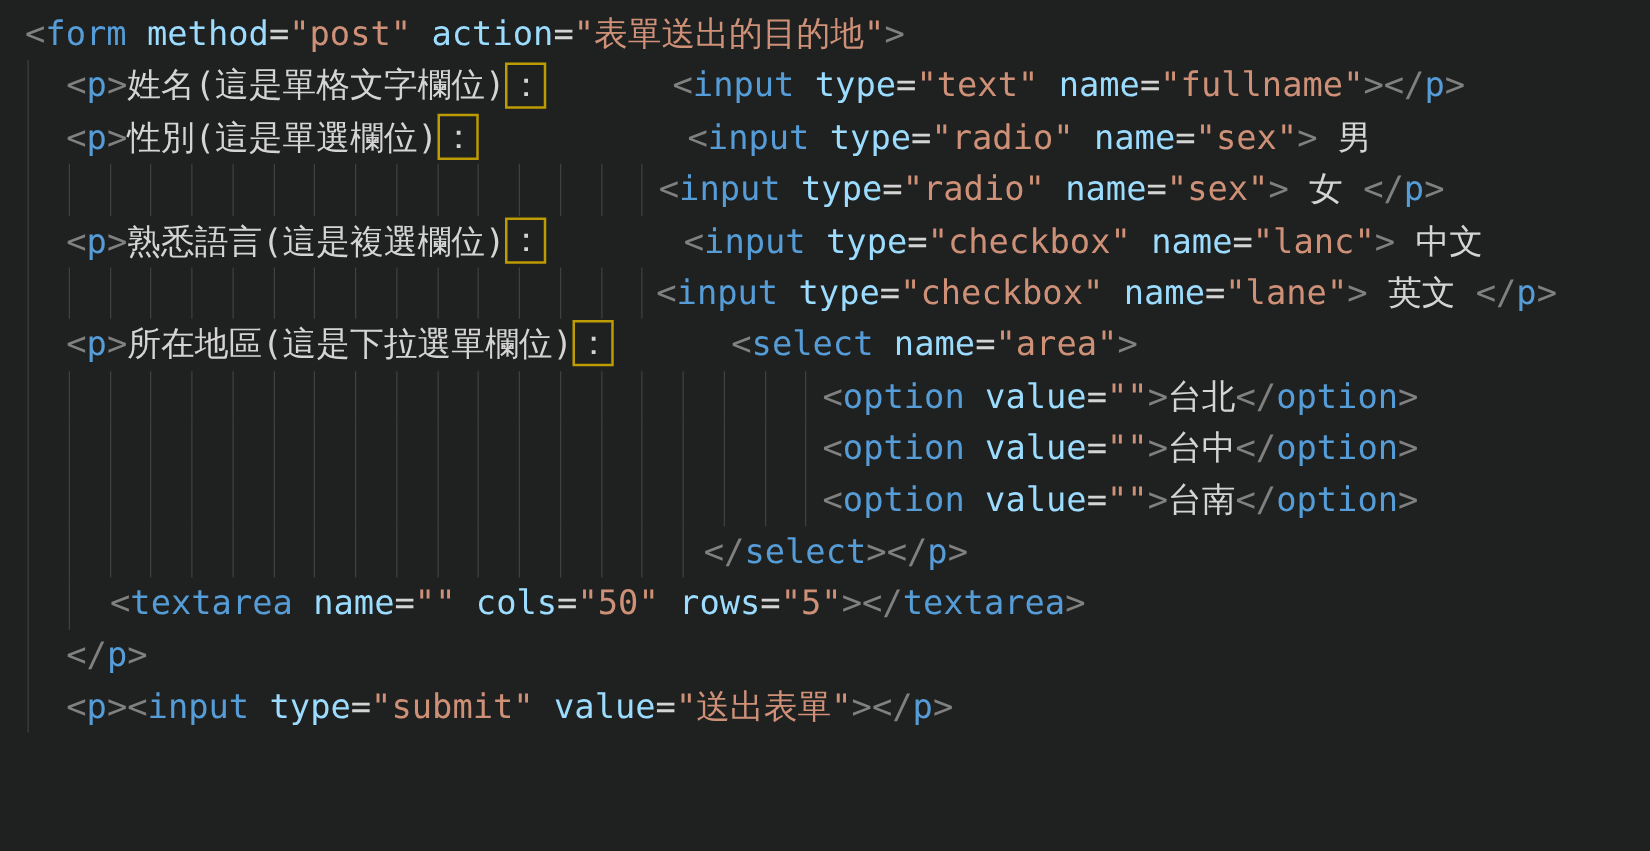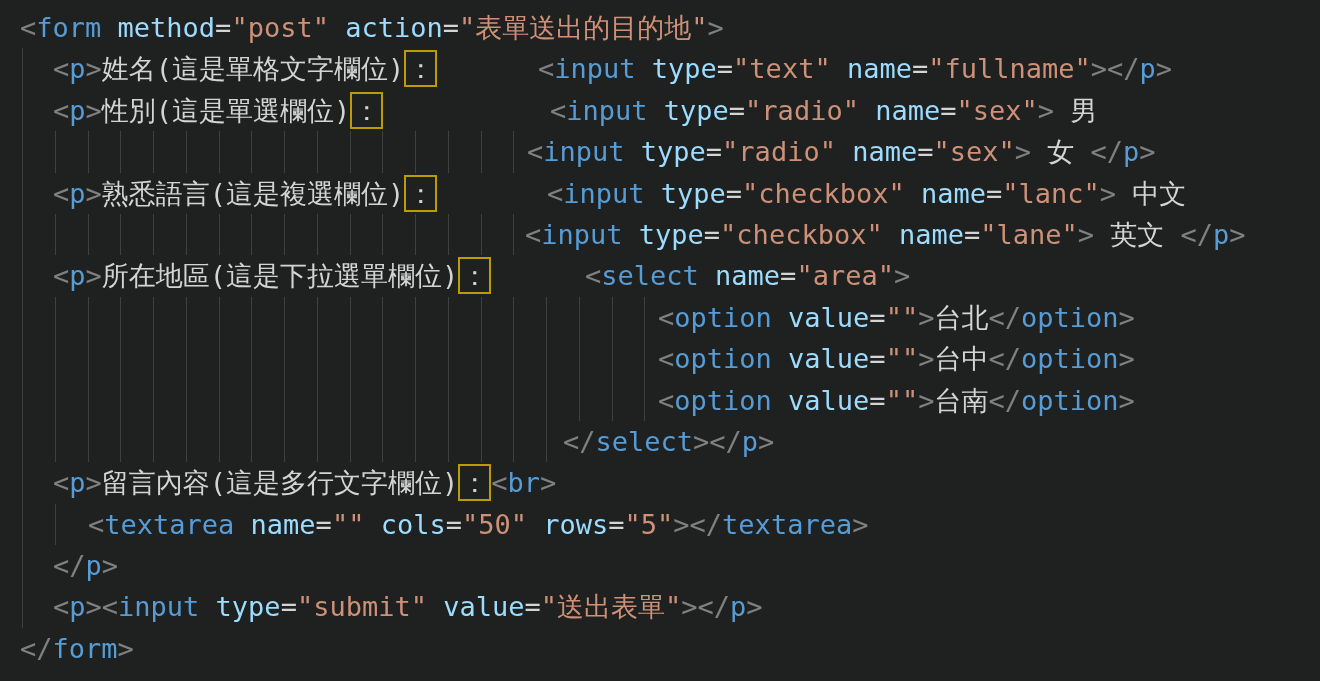--- a/index.html
+++ b/index.html
@@ -68,18 +68,16 @@
     <div class="code-line"><div class="indent-guide" style="left: 22px;"></div><span class="segment" style="left: 53px;"><span class="tok-p">&lt;</span><span class="tok-tag">p</span><span class="tok-p">&gt;</span><span class="tok-t">姓名(這是單格文字欄位)</span><span class="tok-colon">：</span></span><span class="segment" style="left: 538px;"><span class="tok-p">&lt;</span><span class="tok-tag">input</span><span class="tok-t"> </span><span class="tok-attr">type</span><span class="tok-eq">=</span><span class="tok-str">"text"</span><span class="tok-t"> </span><span class="tok-attr">name</span><span class="tok-eq">=</span><span class="tok-str">"fullname"</span><span class="tok-p">&gt;&lt;/</span><span class="tok-tag">p</span><span class="tok-p">&gt;</span></span></div>
     <div class="code-line"><div class="indent-guide" style="left: 22px;"></div><span class="segment" style="left: 53px;"><span class="tok-p">&lt;</span><span class="tok-tag">p</span><span class="tok-p">&gt;</span><span class="tok-t">性別(這是單選欄位)</span><span class="tok-colon">：</span></span><span class="segment" style="left: 550px;"><span class="tok-p">&lt;</span><span class="tok-tag">input</span><span class="tok-t"> </span><span class="tok-attr">type</span><span class="tok-eq">=</span><span class="tok-str">"radio"</span><span class="tok-t"> </span><span class="tok-attr">name</span><span class="tok-eq">=</span><span class="tok-str">"sex"</span><span class="tok-p">&gt;</span><span class="tok-t"> 男</span></span></div>
     <div class="code-line"><div class="indent-guide" style="left: 22px;"></div><div class="indent-guide" style="left: 54.75px;"></div><div class="indent-guide" style="left: 87.5px;"></div><div class="indent-guide" style="left: 120.25px;"></div><div class="indent-guide" style="left: 153px;"></div><div class="indent-guide" style="left: 185.75px;"></div><div class="indent-guide" style="left: 218.5px;"></div><div class="indent-guide" style="left: 251.25px;"></div><div class="indent-guide" style="left: 284px;"></div><div class="indent-guide" style="left: 316.75px;"></div><div class="indent-guide" style="left: 349.5px;"></div><div class="indent-guide" style="left: 382.25px;"></div><div class="indent-guide" style="left: 415px;"></div><div class="indent-guide" style="left: 447.75px;"></div><div class="indent-guide" style="left: 480.5px;"></div><div class="indent-guide" style="left: 513.25px;"></div><span class="segment" style="left: 527px;"><span class="tok-p">&lt;</span><span class="tok-tag">input</span><span class="tok-t"> </span><span class="tok-attr">type</span><span class="tok-eq">=</span><span class="tok-str">"radio"</span><span class="tok-t"> </span><span class="tok-attr">name</span><span class="tok-eq">=</span><span class="tok-str">"sex"</span><span class="tok-p">&gt;</span><span class="tok-t"> 女 </span><span class="tok-p">&lt;/</span><span class="tok-tag">p</span><span class="tok-p">&gt;</span></span></div>
     <div class="code-line"><div class="indent-guide" style="left: 22px;"></div><span class="segment" style="left: 53px;"><span class="tok-p">&lt;</span><span class="tok-tag">p</span><span class="tok-p">&gt;</span><span class="tok-t">熟悉語言(這是複選欄位)</span><span class="tok-colon">：</span></span><span class="segment" style="left: 547px;"><span class="tok-p">&lt;</span><span class="tok-tag">input</span><span class="tok-t"> </span><span class="tok-attr">type</span><span class="tok-eq">=</span><span class="tok-str">"checkbox"</span><span class="tok-t"> </span><span class="tok-attr">name</span><span class="tok-eq">=</span><span class="tok-str">"lanc"</span><span class="tok-p">&gt;</span><span class="tok-t"> 中文</span></span></div>
     <div class="code-line"><div class="indent-guide" style="left: 22px;"></div><div class="indent-guide" style="left: 54.75px;"></div><div class="indent-guide" style="left: 87.5px;"></div><div class="indent-guide" style="left: 120.25px;"></div><div class="indent-guide" style="left: 153px;"></div><div class="indent-guide" style="left: 185.75px;"></div><div class="indent-guide" style="left: 218.5px;"></div><div class="indent-guide" style="left: 251.25px;"></div><div class="indent-guide" style="left: 284px;"></div><div class="indent-guide" style="left: 316.75px;"></div><div class="indent-guide" style="left: 349.5px;"></div><div class="indent-guide" style="left: 382.25px;"></div><div class="indent-guide" style="left: 415px;"></div><div class="indent-guide" style="left: 447.75px;"></div><div class="indent-guide" style="left: 480.5px;"></div><div class="indent-guide" style="left: 513.25px;"></div><span class="segment" style="left: 525px;"><span class="tok-p">&lt;</span><span class="tok-tag">input</span><span class="tok-t"> </span><span class="tok-attr">type</span><span class="tok-eq">=</span><span class="tok-str">"checkbox"</span><span class="tok-t"> </span><span class="tok-attr">name</span><span class="tok-eq">=</span><span class="tok-str">"lane"</span><span class="tok-p">&gt;</span><span class="tok-t"> 英文 </span><span class="tok-p">&lt;/</span><span class="tok-tag">p</span><span class="tok-p">&gt;</span></span></div>
     <div class="code-line"><div class="indent-guide" style="left: 22px;"></div><span class="segment" style="left: 53px;"><span class="tok-p">&lt;</span><span class="tok-tag">p</span><span class="tok-p">&gt;</span><span class="tok-t">所在地區(這是下拉選單欄位)</span><span class="tok-colon">：</span></span><span class="segment" style="left: 585px;"><span class="tok-p">&lt;</span><span class="tok-tag">select</span><span class="tok-t"> </span><span class="tok-attr">name</span><span class="tok-eq">=</span><span class="tok-str">"area"</span><span class="tok-p">&gt;</span></span></div>
     <div class="code-line"><div class="indent-guide" style="left: 22px;"></div><div class="indent-guide" style="left: 54.75px;"></div><div class="indent-guide" style="left: 87.5px;"></div><div class="indent-guide" style="left: 120.25px;"></div><div class="indent-guide" style="left: 153px;"></div><div class="indent-guide" style="left: 185.75px;"></div><div class="indent-guide" style="left: 218.5px;"></div><div class="indent-guide" style="left: 251.25px;"></div><div class="indent-guide" style="left: 284px;"></div><div class="indent-guide" style="left: 316.75px;"></div><div class="indent-guide" style="left: 349.5px;"></div><div class="indent-guide" style="left: 382.25px;"></div><div class="indent-guide" style="left: 415px;"></div><div class="indent-guide" style="left: 447.75px;"></div><div class="indent-guide" style="left: 480.5px;"></div><div class="indent-guide" style="left: 513.25px;"></div><div class="indent-guide" style="left: 546px;"></div><div class="indent-guide" style="left: 578.75px;"></div><div class="indent-guide" style="left: 611.5px;"></div><div class="indent-guide" style="left: 644.25px;"></div><span class="segment" style="left: 658px;"><span class="tok-p">&lt;</span><span class="tok-tag">option</span><span class="tok-t"> </span><span class="tok-attr">value</span><span class="tok-eq">=</span><span class="tok-str">""</span><span class="tok-p">&gt;</span><span class="tok-t">台北</span><span class="tok-p">&lt;/</span><span class="tok-tag">option</span><span class="tok-p">&gt;</span></span></div>
     <div class="code-line"><div class="indent-guide" style="left: 22px;"></div><div class="indent-guide" style="left: 54.75px;"></div><div class="indent-guide" style="left: 87.5px;"></div><div class="indent-guide" style="left: 120.25px;"></div><div class="indent-guide" style="left: 153px;"></div><div class="indent-guide" style="left: 185.75px;"></div><div class="indent-guide" style="left: 218.5px;"></div><div class="indent-guide" style="left: 251.25px;"></div><div class="indent-guide" style="left: 284px;"></div><div class="indent-guide" style="left: 316.75px;"></div><div class="indent-guide" style="left: 349.5px;"></div><div class="indent-guide" style="left: 382.25px;"></div><div class="indent-guide" style="left: 415px;"></div><div class="indent-guide" style="left: 447.75px;"></div><div class="indent-guide" style="left: 480.5px;"></div><div class="indent-guide" style="left: 513.25px;"></div><div class="indent-guide" style="left: 546px;"></div><div class="indent-guide" style="left: 578.75px;"></div><div class="indent-guide" style="left: 611.5px;"></div><div class="indent-guide" style="left: 644.25px;"></div><span class="segment" style="left: 658px;"><span class="tok-p">&lt;</span><span class="tok-tag">option</span><span class="tok-t"> </span><span class="tok-attr">value</span><span class="tok-eq">=</span><span class="tok-str">""</span><span class="tok-p">&gt;</span><span class="tok-t">台中</span><span class="tok-p">&lt;/</span><span class="tok-tag">option</span><span class="tok-p">&gt;</span></span></div>
     <div class="code-line"><div class="indent-guide" style="left: 22px;"></div><div class="indent-guide" style="left: 54.75px;"></div><div class="indent-guide" style="left: 87.5px;"></div><div class="indent-guide" style="left: 120.25px;"></div><div class="indent-guide" style="left: 153px;"></div><div class="indent-guide" style="left: 185.75px;"></div><div class="indent-guide" style="left: 218.5px;"></div><div class="indent-guide" style="left: 251.25px;"></div><div class="indent-guide" style="left: 284px;"></div><div class="indent-guide" style="left: 316.75px;"></div><div class="indent-guide" style="left: 349.5px;"></div><div class="indent-guide" style="left: 382.25px;"></div><div class="indent-guide" style="left: 415px;"></div><div class="indent-guide" style="left: 447.75px;"></div><div class="indent-guide" style="left: 480.5px;"></div><div class="indent-guide" style="left: 513.25px;"></div><div class="indent-guide" style="left: 546px;"></div><div class="indent-guide" style="left: 578.75px;"></div><div class="indent-guide" style="left: 611.5px;"></div><div class="indent-guide" style="left: 644.25px;"></div><span class="segment" style="left: 658px;"><span class="tok-p">&lt;</span><span class="tok-tag">option</span><span class="tok-t"> </span><span class="tok-attr">value</span><span class="tok-eq">=</span><span class="tok-str">""</span><span class="tok-p">&gt;</span><span class="tok-t">台南</span><span class="tok-p">&lt;/</span><span class="tok-tag">option</span><span class="tok-p">&gt;</span></span></div>
     <div class="code-line"><div class="indent-guide" style="left: 22px;"></div><div class="indent-guide" style="left: 54.75px;"></div><div class="indent-guide" style="left: 87.5px;"></div><div class="indent-guide" style="left: 120.25px;"></div><div class="indent-guide" style="left: 153px;"></div><div class="indent-guide" style="left: 185.75px;"></div><div class="indent-guide" style="left: 218.5px;"></div><div class="indent-guide" style="left: 251.25px;"></div><div class="indent-guide" style="left: 284px;"></div><div class="indent-guide" style="left: 316.75px;"></div><div class="indent-guide" style="left: 349.5px;"></div><div class="indent-guide" style="left: 382.25px;"></div><div class="indent-guide" style="left: 415px;"></div><div class="indent-guide" style="left: 447.75px;"></div><div class="indent-guide" style="left: 480.5px;"></div><div class="indent-guide" style="left: 513.25px;"></div><div class="indent-guide" style="left: 546px;"></div><span class="segment" style="left: 563px;"><span class="tok-p">&lt;/</span><span class="tok-tag">select</span><span class="tok-p">&gt;&lt;/</span><span class="tok-tag">p</span><span class="tok-p">&gt;</span></span></div>
-    <div class="code-line"><div class="indent-guide" style="left: 22px;"></div><span class="segment" style="left: 53px;"><span class="tok-p">&lt;</span><span class="tok-tag">p</span><span class="tok-p">&gt;</span><span class="tok-t">留言內容(這是多行文字欄位)</span><span class="tok-colon">：</span><span class="tok-p">&lt;</span><span class="tok-tag">br</span><span class="tok-p">&gt;</span></span></div>
     <div class="code-line"><div class="indent-guide" style="left: 22px;"></div><div class="indent-guide" style="left: 54.75px;"></div><span class="segment" style="left: 88px;"><span class="tok-p">&lt;</span><span class="tok-tag">textarea</span><span class="tok-t"> </span><span class="tok-attr">name</span><span class="tok-eq">=</span><span class="tok-str">""</span><span class="tok-t"> </span><span class="tok-attr">cols</span><span class="tok-eq">=</span><span class="tok-str">"50"</span><span class="tok-t"> </span><span class="tok-attr">rows</span><span class="tok-eq">=</span><span class="tok-str">"5"</span><span class="tok-p">&gt;&lt;/</span><span class="tok-tag">textarea</span><span class="tok-p">&gt;</span></span></div>
     <div class="code-line"><div class="indent-guide" style="left: 22px;"></div><span class="segment" style="left: 53px;"><span class="tok-p">&lt;/</span><span class="tok-tag">p</span><span class="tok-p">&gt;</span></span></div>
     <div class="code-line"><div class="indent-guide" style="left: 22px;"></div><span class="segment" style="left: 53px;"><span class="tok-p">&lt;</span><span class="tok-tag">p</span><span class="tok-p">&gt;&lt;</span><span class="tok-tag">input</span><span class="tok-t"> </span><span class="tok-attr">type</span><span class="tok-eq">=</span><span class="tok-str">"submit"</span><span class="tok-t"> </span><span class="tok-attr">value</span><span class="tok-eq">=</span><span class="tok-str">"送出表單"</span><span class="tok-p">&gt;&lt;/</span><span class="tok-tag">p</span><span class="tok-p">&gt;</span></span></div>
-    <div class="code-line"><span class="segment" style="left: 20px;"><span class="tok-p">&lt;/</span><span class="tok-tag">form</span><span class="tok-p">&gt;</span></span></div>
   </div>
 
 </body></html>

